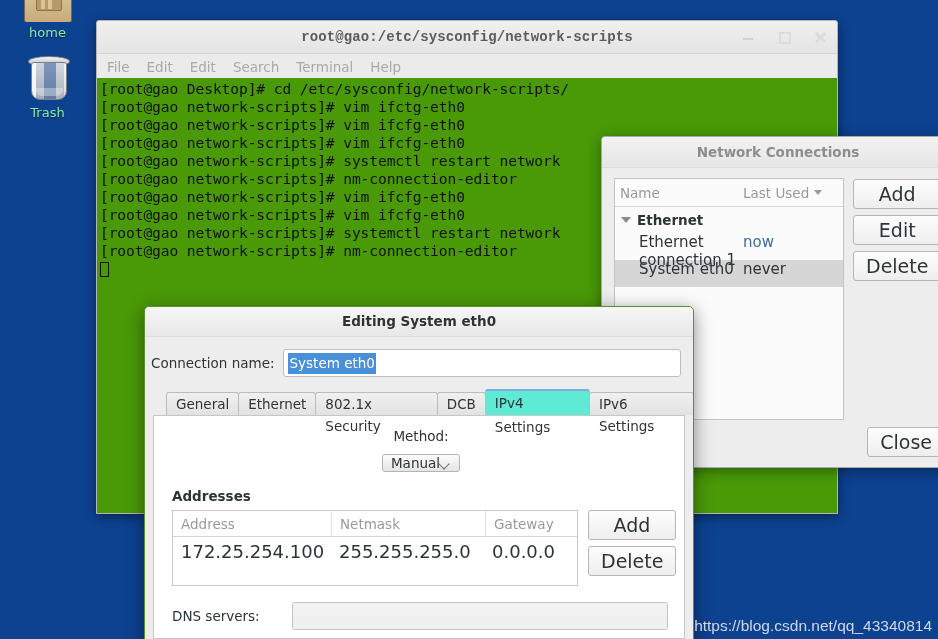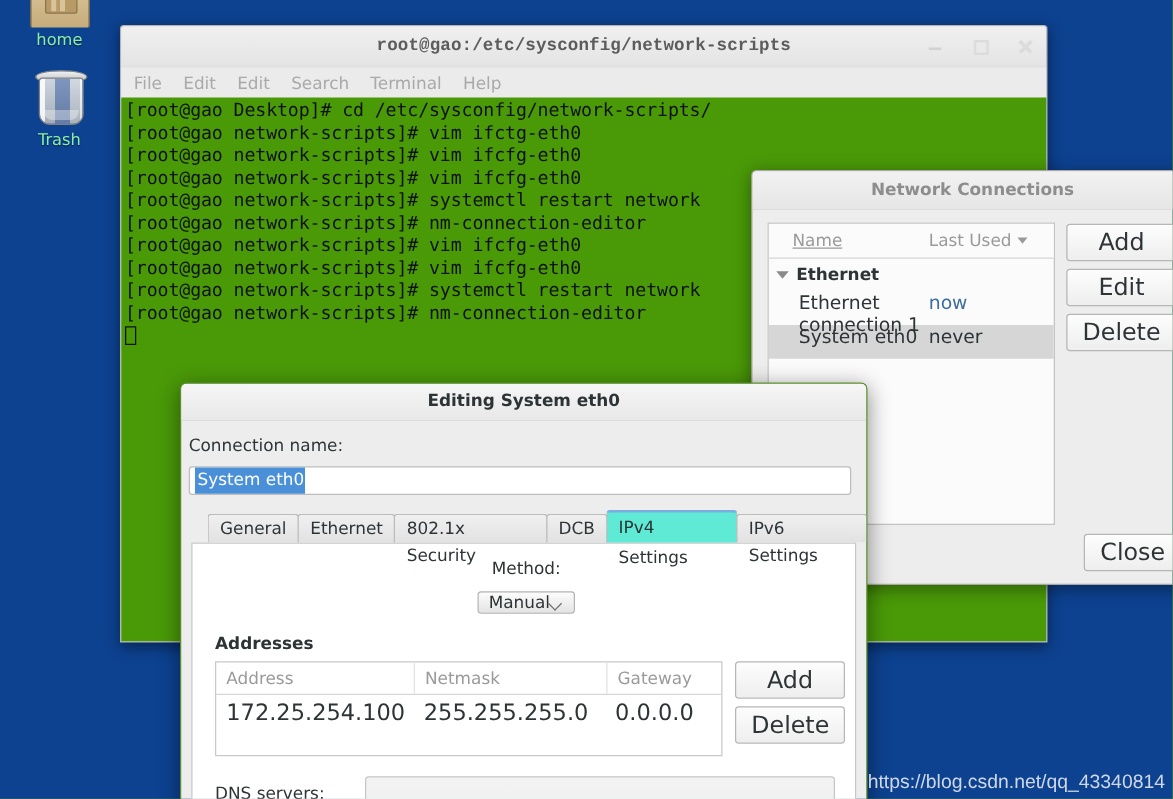--- a/index.html
+++ b/index.html
@@ -108,21 +108,21 @@
   .nc-body{display:flex;padding:10px 8px 0 12px;gap:9px;}
   .nc-list{
     width:228px;height:240px;background:#fbfbfb;border:1px solid #c3c3c3;
     overflow:hidden;
   }
   .nc-head{
     display:flex;height:27px;align-items:center;
     border-bottom:1px solid #d6d6d6;background:#fbfbfb;
     font-size:13.5px;color:#9a9a9a;
   }
-  .nc-head .c1{flex:1;padding-left:19px;text-decoration:underline;}
+  .nc-head .c1{flex:1;padding-left:5px;}
   .nc-head .c2{width:100px;display:flex;align-items:center;gap:5px;}
   .caret-down{
     width:0;height:0;border-left:4px solid transparent;border-right:4px solid transparent;
     border-top:5px solid #9a9a9a;
   }
   .nc-group{
     display:flex;align-items:center;gap:6px;height:26px;padding-left:6px;
     font-size:13.5px;font-weight:bold;color:#2e3436;
   }
   .tri{
@@ -150,21 +150,21 @@
   .editdlg{
     position:absolute;left:144px;top:306px;width:548px;height:340px;
     background:#ededed;border:1px solid #5c8f2e;border-radius:5px 5px 0 0;
     box-shadow:0 4px 18px rgba(0,0,0,.45);overflow:hidden;
   }
   .ed-title{
     height:29px;line-height:29px;text-align:center;font-size:13.5px;font-weight:bold;
     color:#2e3436;background:linear-gradient(#f6f6f6,#e8e8e8);
     border-bottom:1px solid #dcdcdc;border-radius:4px 4px 0 0;
   }
-  .ed-namerow{display:flex;padding:12px 12px 0 6px;gap:8px;flex-direction:column;}
+  .ed-namerow{display:flex;align-items:center;padding:12px 12px 0 6px;gap:8px;}
   .ed-namelbl{font-size:13.5px;color:#2e3436;}
   .ed-nameinput{
     flex:1;height:26px;background:#ffffff;border:1px solid #bdbdbd;border-radius:3px;
     display:flex;align-items:center;padding:0 4px;
   }
   .sel-text{
     background:#4a90d9;color:#ffffff;font-size:13.5px;padding:1px 1px 2px 2px;line-height:18px;
   }
   .ed-tabs{display:flex;align-items:flex-end;padding:12px 0 0 21px;height:26px;position:relative;z-index:2;}
   .tab{

